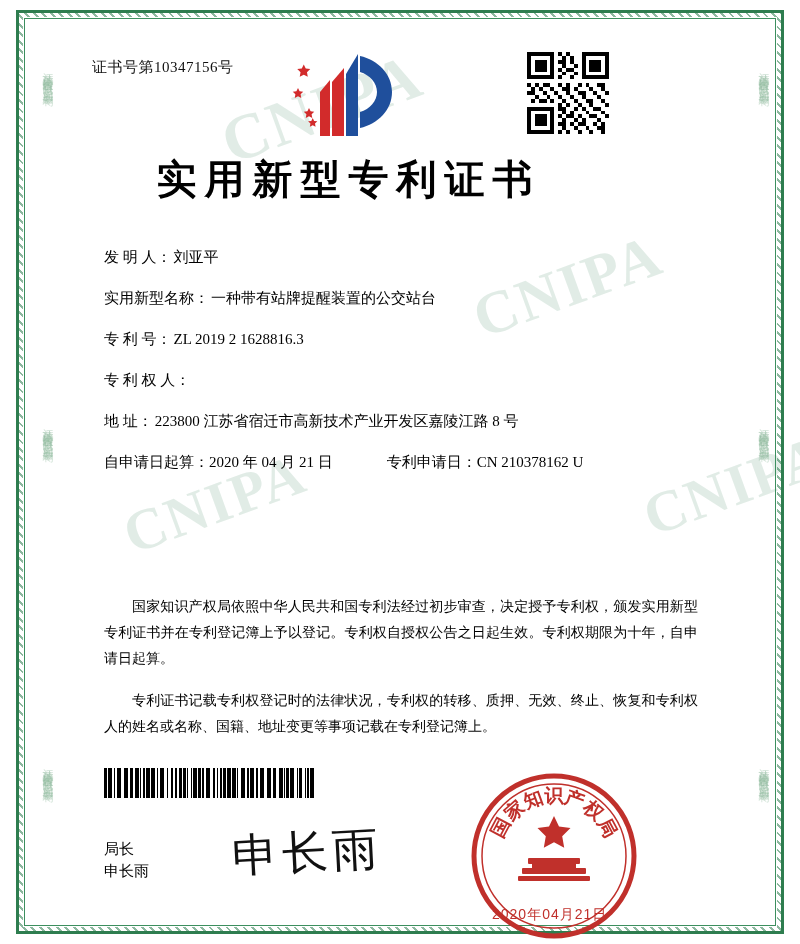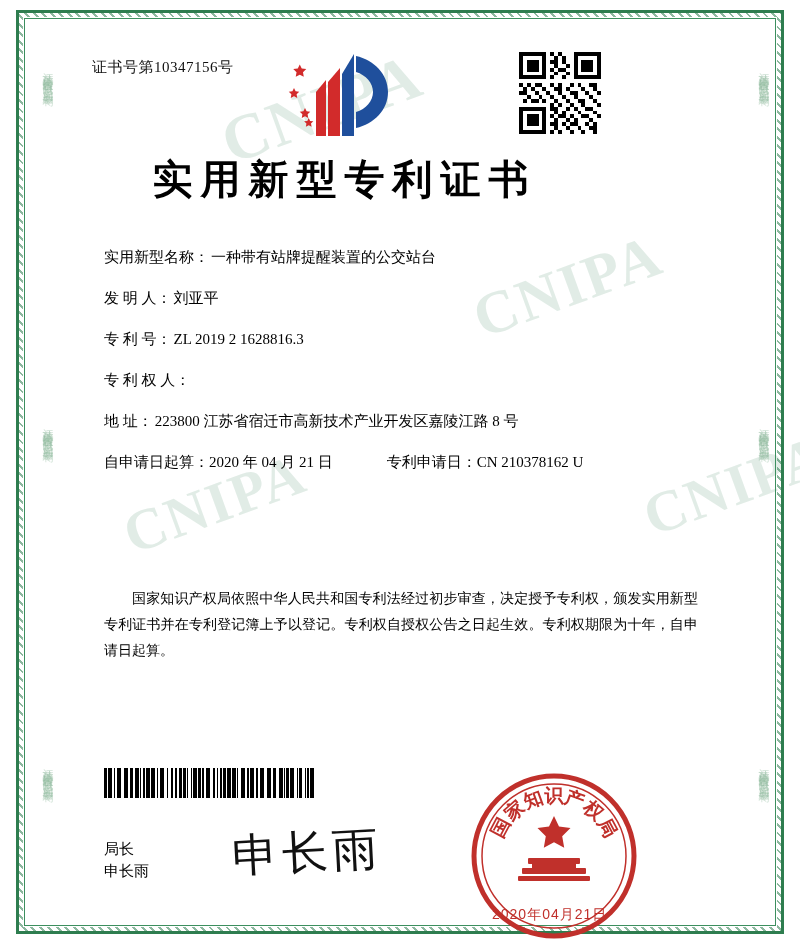--- a/index.html
+++ b/index.html
@@ -83,20 +83,21 @@
     white-space: nowrap;
   }
 
   
   .content {
     position: absolute;
     left: 0;
     top: 0;
     width: 689px;
     height: 944px;
+    padding-left: 8px;
   }
   .cert-no {
     position: absolute;
     left: 92px;
     top: 58px;
     font-size: 15px;
     color: #111;
     letter-spacing: 0.5px;
   }
 
@@ -163,21 +164,21 @@
     position: absolute;
     left: 104px;
     top: 578px;
     width: 594px;
     font-size: 14px;
     line-height: 26px;
     color: #000;
     text-align: justify;
   }
   .body-text p {
-    margin: 8px 0 2px 0;
+    margin: 16px 0 2px 0;
     text-indent: 28px;
   }
 
   
   .barcode {
     position: absolute;
     left: 104px;
     top: 768px;
     width: 212px;
     height: 30px;
@@ -376,27 +377,27 @@
           <rect x="19" y="20" width="1" height="1"></rect>
         </g>
       </svg>
     </div>
 
     <div class="title">实用新型专利证书</div>
 
     <div class="fields">
 
       <div class="field-row">
+        <span class="f-label">发 明 人：</span>
+        <span class="f-value">刘亚平</span>
+      </div>
+
+      <div class="field-row">
         <span class="f-label">实用新型名称：</span>
         <span class="f-value">一种带有站牌提醒装置的公交站台</span>
-      </div>
-
-      <div class="field-row">
-        <span class="f-label">发 明 人：</span>
-        <span class="f-value">刘亚平</span>
       </div>
 
       <div class="field-row">
         <span class="f-label">专 利 号：</span>
         <span class="f-value">ZL 2019 2 1628816.3</span>
       </div>
 
 
       <div class="field-row">
         <span class="f-label">专 利 权 人：</span>
@@ -411,20 +412,21 @@
         <span class="f-label">自申请日起算：</span>
         <span>2020 年 04 月 21 日</span>
         <span class="f-label2">专利申请日：</span>
         <span>CN 210378162 U</span>
       </div>
 
     </div>
 
     <div class="body-text">
       <p>国家知识产权局依照中华人民共和国专利法经过初步审查，决定授予专利权，颁发实用新型专利证书并在专利登记簿上予以登记。专利权自授权公告之日起生效。专利权期限为十年，自申请日起算。</p>
+      <p>专利证书记载专利权登记时的法律状况，专利权的转移、质押、无效、终止、恢复和专利权人的姓名或名称、国籍、地址变更等事项记载在专利登记簿上。</p>
     </div>
 
     <div class="barcode" id="barcode"><i style="width:3px;margin-right:1px"></i><i style="width:4px;margin-right:2px"></i><i style="width:1px;margin-right:2px"></i><i style="width:4px;margin-right:3px"></i><i style="width:4px;margin-right:2px"></i><i style="width:3px;margin-right:2px"></i><i style="width:4px;margin-right:1px"></i><i style="width:1px;margin-right:2px"></i><i style="width:2px;margin-right:1px"></i><i style="width:4px;margin-right:1px"></i><i style="width:4px;margin-right:2px"></i><i style="width:1px;margin-right:2px"></i><i style="width:4px;margin-right:3px"></i><i style="width:1px;margin-right:3px"></i><i style="width:2px;margin-right:2px"></i><i style="width:2px;margin-right:2px"></i><i style="width:3px;margin-right:1px"></i><i style="width:3px;margin-right:1px"></i><i style="width:1px;margin-right:3px"></i><i style="width:1px;margin-right:1px"></i><i style="width:4px;margin-right:1px"></i><i style="width:3px;margin-right:1px"></i><i style="width:2px;margin-right:2px"></i><i style="width:4px;margin-right:3px"></i><i style="width:2px;margin-right:2px"></i><i style="width:1px;margin-right:2px"></i><i style="width:2px;margin-right:1px"></i><i style="width:3px;margin-right:1px"></i><i style="width:4px;margin-right:1px"></i><i style="width:4px;margin-right:1px"></i><i style="width:1px;margin-right:3px"></i><i style="width:4px;margin-right:2px"></i><i style="width:2px;margin-right:1px"></i><i style="width:4px;margin-right:2px"></i><i style="width:2px;margin-right:2px"></i><i style="width:4px;margin-right:3px"></i><i style="width:4px;margin-right:2px"></i><i style="width:3px;margin-right:3px"></i><i style="width:4px;margin-right:1px"></i><i style="width:1px;margin-right:1px"></i><i style="width:3px;margin-right:1px"></i><i style="width:4px;margin-right:3px"></i><i style="width:1px;margin-right:1px"></i><i style="width:3px;margin-right:3px"></i><i style="width:1px;margin-right:1px"></i><i style="width:2px;margin-right:1px"></i><i style="width:4px;margin-right:1px"></i></div>
 
     <div class="sig-label">
       <div>局长</div>
       <div>申长雨</div>
     </div>
     <div class="sig-hand">申长雨</div>
 

